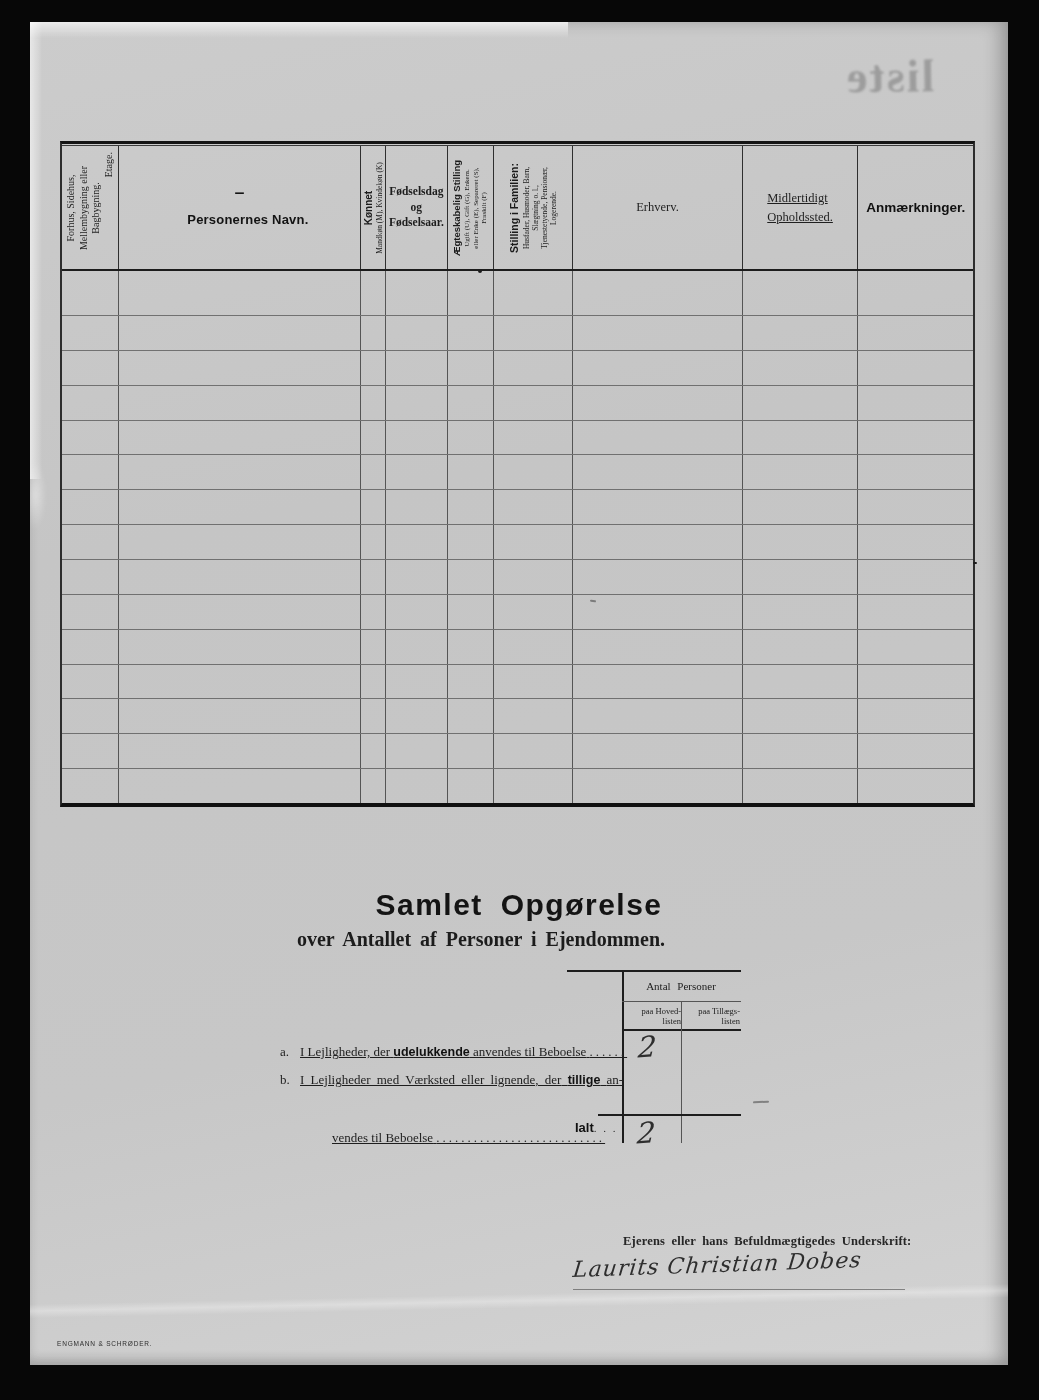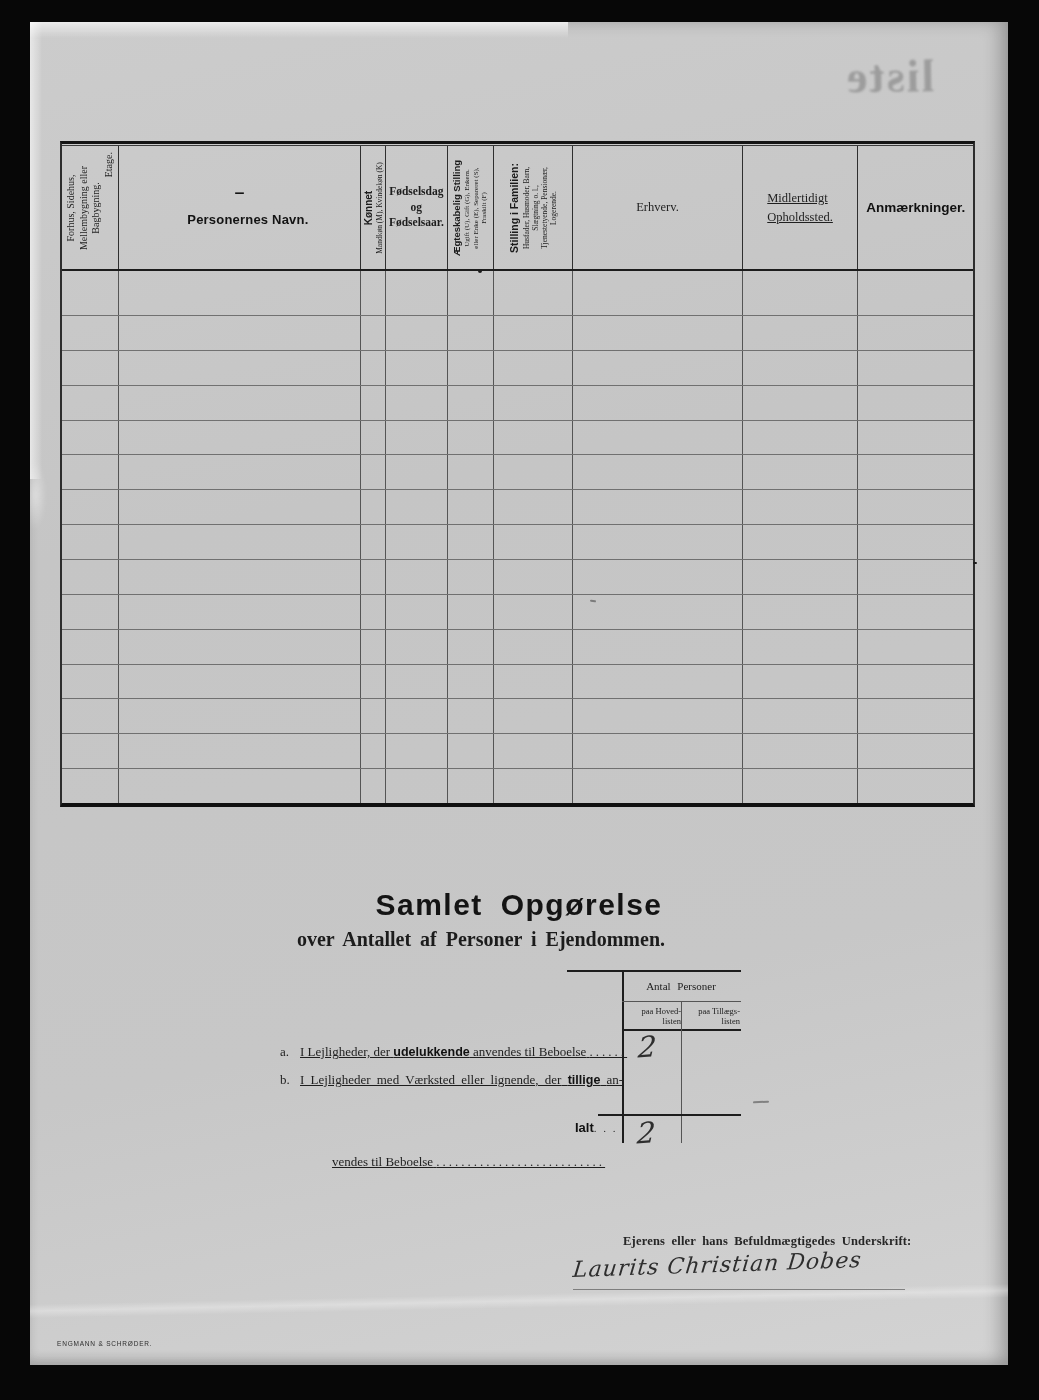--- a/index.html
+++ b/index.html
@@ -366,21 +366,21 @@
     <span class="idx">a.</span><span>I Lejligheder, der</span>
     <b>udelukkende</b>
     <span>anvendes til Beboelse</span>
     <span class="dots">......</span>
   </div>
   <div class="form-item" style="left:250px;top:1050px;word-spacing:3px;">
     <span class="idx">b.</span><span>I Lejligheder med Værksted eller lignende, der</span>
     <b>tillige</b>
     <span>an-</span>
   </div>
-  <div class="form-item" style="left:302px;top:1132px;">
+  <div class="form-item" style="left:302px;top:1108px;">
     <span>vendes til Beboelse</span>
     <span class="dots">...........................</span>
   </div>
   <div class="ialt">
     <span>Ialt</span><span class="dots">. . .</span>
   </div>
 
   <div class="sig-caption">Ejerens eller hans Befuldmægtigedes Underskrift:</div>
   <div class="sig-name handwriting">Laurits Christian Dobes</div>
   <div class="sig-line"></div>

